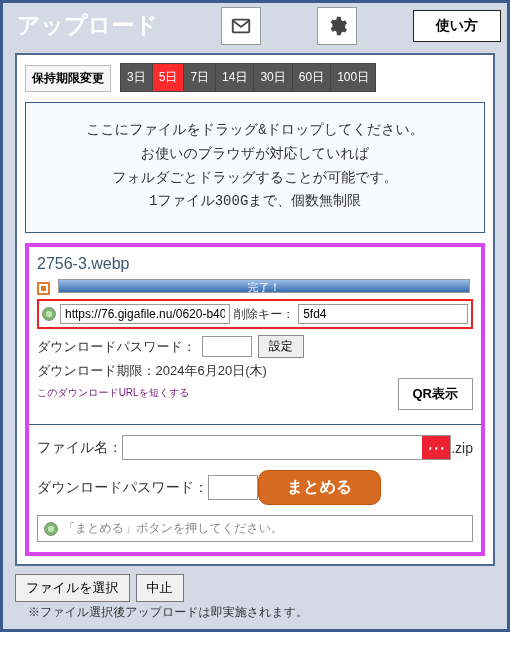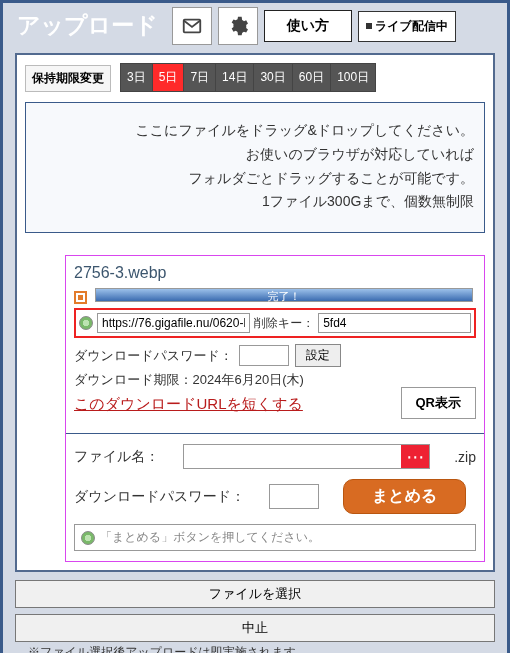--- a/index.html
+++ b/index.html
@@ -1,54 +1,54 @@
 <!DOCTYPE html>
 <html><head>
 <meta charset="utf-8">
 <style>
   * { box-sizing: border-box; margin: 0; padding: 0; }
   body { font-family: "Hiragino Kaku Gothic ProN", "Meiryo", sans-serif; background: #fff; width: 510px; }
   .container { border: 3px solid #3a5a8a; background: #d4dae5; padding: 0 0 8px 0; }
-  .header { display: flex; align-items: center; padding: 4px 6px 8px 6px; gap: 6px; flex-wrap: wrap; }
+  .header { display: flex; align-items: center; padding: 4px 6px 8px 6px; gap: 6px; flex-wrap: wrap; justify-content: space-between; }
   .title { color: #fff; font-size: 23px; font-weight: bold; padding: 2px 8px 4px 8px; }
   .hbtn { background: #fff; border: 1px solid #999; width: 40px; height: 38px; display: flex; align-items: center; justify-content: center; cursor: pointer; font-size: 20px; color: #444; }
   .usage { background: #fff; border: 1px solid #222; padding: 6px 22px; font-size: 14px; font-weight: bold; cursor: pointer; }
   .live { background: #fff; border: 1px solid #333; padding: 6px 7px; font-size: 12px; font-weight: bold; cursor: pointer; display:flex; align-items:center; gap:3px;}
   .live:before { content:""; display:inline-block; width:6px; height:6px; background:#333; }
   .main-panel { background: #fff; border: 2px solid #526a8f; margin: 0 12px 8px 12px; padding: 8px; }
   .durations { display: flex; gap: 9px; margin-bottom: 10px; align-items:flex-end; }
   .dur-label { background: #f6f6f6; border: 1px solid #bbb; padding: 4px 6px; font-size: 12px; font-weight: bold; cursor:pointer; }
   .seg { display:flex; }
   .seg-item { background: #555; color: #fff; border: 1px solid #444; border-right:none; padding: 5px 6px; font-size: 12px; cursor: pointer; }
   .seg-item:last-child { border-right:1px solid #444; }
   .seg-item.active { background: #ff2a2a; }
-  .dropzone { border: 1px solid #3a5a8a; background: #f7f9fc; text-align: right; padding: 16px 10px 18px; font-size: 14px; color: #333; line-height: 1.7; margin-bottom: 22px; }
-  .file-section { border: 1px solid #d946ef; padding: 8px 8px 10px; font-size: 14px; color: #333; margin-left: 40px; }
+  .dropzone { border: 1px solid #3a5a8a; background: #f7f9fc; text-align: center; padding: 16px 10px 18px; font-size: 14px; color: #333; line-height: 1.7; margin-bottom: 10px; font-family: Liberation Mono, monospace; }
+  .file-section { border: 4px solid #d946ef; padding: 8px 8px 10px; font-size: 14px; color: #333; }
   .filename { color: #3c566e; font-size: 16px; margin-bottom: 4px; font-weight: 500;}
   .stopbadge { display:inline-block; width:13px; height:13px; border:2px solid #e37b2a; position:relative; vertical-align:middle; margin-right:4px;}
   .stopbadge:after{content:"";position:absolute;left:2px;top:2px;width:5px;height:5px;background:#e37b2a;}
   .progress { height: 14px; background: linear-gradient(#9bc0ea,#3a6bb0); border:1px solid #999; position: relative; margin:2px 0 6px; }
   .progress-label { position:absolute; left:50%; top:0; transform:translateX(-50%); color:#fff; font-size:11px; line-height:14px;}
   .url-row { display:flex; align-items:center; gap:4px; border:2px solid #e22; padding:3px; margin-bottom:6px; }
   .url-row input[type=text] { flex:1; padding:2px 4px; border:1px solid #999; font-size:12px; min-width: 0;}
   .small-input { width:42px; padding:2px 4px; border:1px solid #999; font-size:12px;}
   .globe { width:14px; height:14px; border:1px solid #888; border-radius:50%; background: radial-gradient(circle,#bde3b1 40%,#7ab96a 41%); display:inline-block; }
   .pw-row { display:flex; align-items:center; gap:6px; margin-bottom:4px; font-size:13px;}
   .pw-row input { width:50px; padding:2px 3px; border:1px solid #999;}
   .btn-set { background:#eee; border:1px solid #888; padding:2px 10px; font-size:12px; cursor:pointer;}
-  .shorten { color:#b91c1c; text-decoration: underline; font-size:15px; cursor:pointer; display:inline-block; margin-top:6px;}
+  .shorten { color:#701a75; font-size:10px; cursor:pointer; display:inline-block; margin-top:6px;}
   .qr { float:right; border:1px solid #999; background:#fff; padding:6px 14px; font-size:13px; cursor:pointer; font-weight:bold; margin-top:-2px;}
   .divider { border-top:1px solid #3a5a8a; margin:14px -8px 10px; }
-  .field-row { display:flex; align-items:center; gap:24px; margin-bottom:10px; font-size:14px;}
+  .field-row { display:flex; align-items:center; gap:0; margin-bottom:10px; font-size:14px;}
   .field-row .grow { flex:1; display:flex; border:1px solid #999;}
   .field-row .grow input { flex:1; border:none; padding:4px 6px; font-size:13px;}
   .dots-btn { background:#e23; border:none; width:28px; color:#fff; font-size:18px; line-height: 14px; cursor:pointer;}
   .bundle-btn { background:#d86b22; color:#fff; border:1px solid #b95610; padding:6px 28px; font-size:16px; font-weight:bold; cursor:pointer; border-radius:10px; }
   .hint-row { border:1px solid #999; padding:4px 6px; font-size:12px; color:#888; display:flex; align-items:center; gap:5px;}
-  .bottom-row { display:flex; gap:6px; margin:6px 12px 2px;flex-direction:column;}
+  .bottom-row { display:flex; gap:6px; margin:6px 12px 2px;}
   .file-select, .cancel-btn { background:#f0f0f0; border:1px solid #777; padding:4px 10px; font-size:13px; cursor:pointer;}
   .note { font-size:12px; color:#333; margin:2px 25px 0; }
   .clr { clear:both; }
 </style>
 </head>
 <body>
 
 <div class="container">
 
   <div class="header">
@@ -58,23 +58,20 @@
           <rect x="3" y="5" width="18" height="14" rx="1"></rect>
           <path d="M3 6l9 7 9-7"></path>
         </svg>
     </button>
     <button class="hbtn">
       <svg viewBox="0 0 24 24" width="22" height="22" fill="#444">
           <path d="M12 8a4 4 0 100 8 4 4 0 000-8zm9 4a7 7 0 00-.1-1.2l2-1.6-2-3.4-2.4.9a7.5 7.5 0 00-2-1.2L16 2h-4l-.5 2.5a7.5 7.5 0 00-2 1.2l-2.4-.9-2 3.4 2 1.6A7 7 0 007 12a7 7 0 00.1 1.2l-2 1.6 2 3.4 2.4-.9a7.5 7.5 0 002 1.2L12 22h4l.5-2.5a7.5 7.5 0 002-1.2l2.4.9 2-3.4-2-1.6A7 7 0 0021 12z"></path>
         </svg>
     </button>
     <button class="usage">使い方</button>
-    <button class="live">
-        <span>ライブ配信中</span>
-      </button>
   </div>
 
   <div class="main-panel">
 
     <div class="durations">
       <button class="dur-label">保持期限変更</button>
       <div class="seg" id="seg">
           <button class="seg-item">3日</button>
           <button class="seg-item active">5日</button>
           <button class="seg-item">7日</button>

